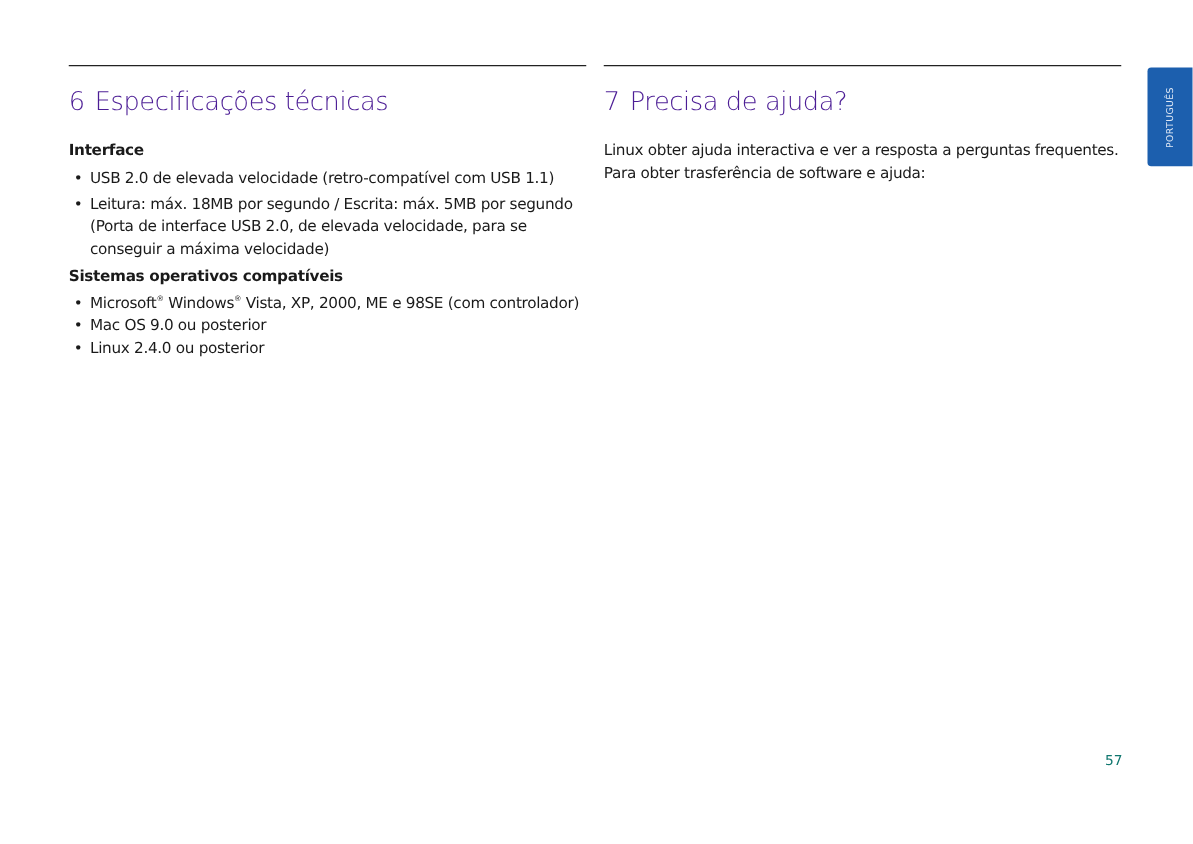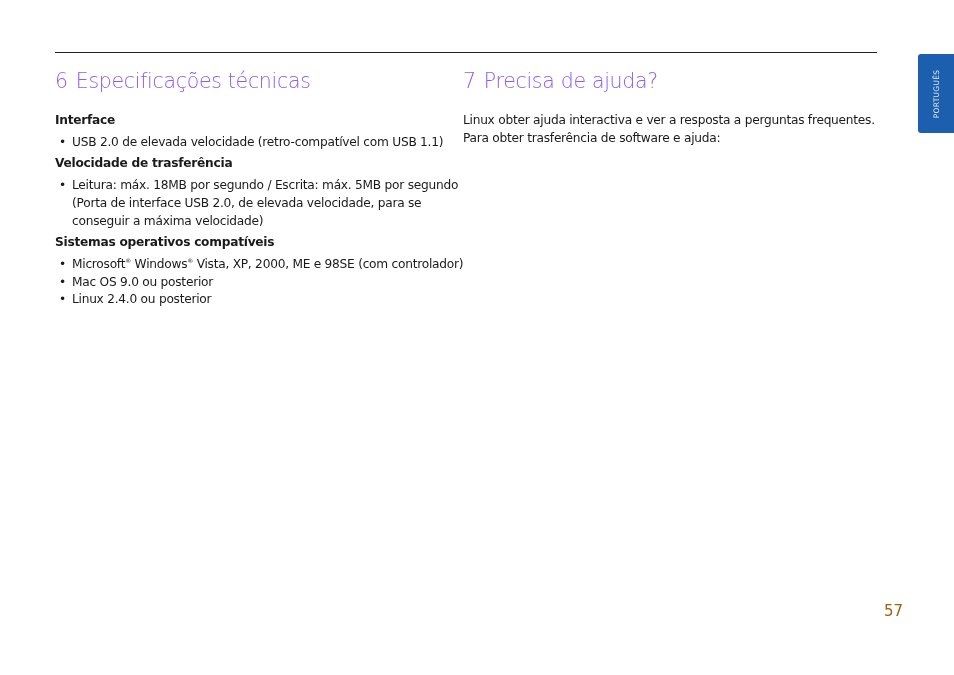--- a/index.html
+++ b/index.html
@@ -2,56 +2,55 @@
 <html><head>
   <meta charset="utf-8">
   <style>
     html, body { margin: 0; padding: 0; }
     body {
       width: 954px; height: 675px; background: #ffffff; position: relative;
       font-family: "DejaVu Sans", sans-serif; color: #1a1a1a; overflow: hidden;
     }
     .col { position: absolute; top: 52px; }
     .col-left { left: 55px; width: 414px; }
-    .col-right { left: 463px; width: 414px; }
+    .col-right { left: 483px; width: 414px; }
     .rule { border-top: 1px solid #222; height: 0; }
     h2 {
-      margin: 15px 0 0 0; font-weight: 300; font-size: 20.5px; color: #8b5cf6;
+      margin: 15px 0 0 0; font-weight: 300; font-size: 20.5px; color: #4c1d95;
       font-family: "DejaVu Sans", sans-serif; letter-spacing: -0.3px; line-height: 26px;
     }
     h2 .num { margin-right: 8px; }
     .content { margin-top: 18px; font-size: 12.2px; line-height: 17.7px; letter-spacing: -0.25px; }
     .heading { font-weight: bold; }
     ul { list-style: none; margin: 4px; padding: 0; }
     li { position: relative; padding-left: 13px; }
     li::before { content: "•"; position: absolute; left: 0; top: 0; }
     sup { font-size: 6px; vertical-align: 5px; line-height: 0; }
     p { margin: 0; }
     .tab {
       position: absolute; left: 918px; top: 54px; width: 36px; height: 79px;
       background: #1c5fae; border-radius: 3px 0 0 3px;
     }
     .tab span {
       position: absolute; left: 50%; top: 50%; transform: translate(-50%, -50%) rotate(-90deg);
       color: #dfe8f5; font-size: 7.5px; letter-spacing: 0.3px; white-space: nowrap;
     }
-    .page-number { position: absolute; left: 884px; top: 602px; font-size: 15px; color: #a16207; }
+    .page-number { position: absolute; left: 884px; top: 602px; font-size: 11px; color: #0f766e; }
   </style>
 </head>
 <body>
 
 <div class="col col-left">
   <div class="rule"></div>
   <h2><span class="num">6</span><span>Especificações técnicas</span></h2>
   <div class="content">
     <div class="heading">Interface</div>
     <ul>
       <li>USB 2.0 de elevada velocidade (retro-compatível com USB 1.1)</li>
     </ul>
-    <div class="heading">Velocidade de trasferência</div>
     <ul>
       <li>Leitura: máx. 18MB por segundo / Escrita: máx. 5MB por segundo (Porta de interface USB 2.0, de elevada velocidade, para se conseguir a máxima velocidade)</li>
     </ul>
     <div class="heading">Sistemas operativos compatíveis</div>
     <ul>
       <li><span>Microsoft</span><sup>®</sup> <span>Windows</span><sup>®</sup> <span>Vista, XP, 2000, ME e 98SE (com controlador)</span></li>
       <li>Mac OS 9.0 ou posterior</li>
       <li>Linux 2.4.0 ou posterior</li>
     </ul>
   </div>

